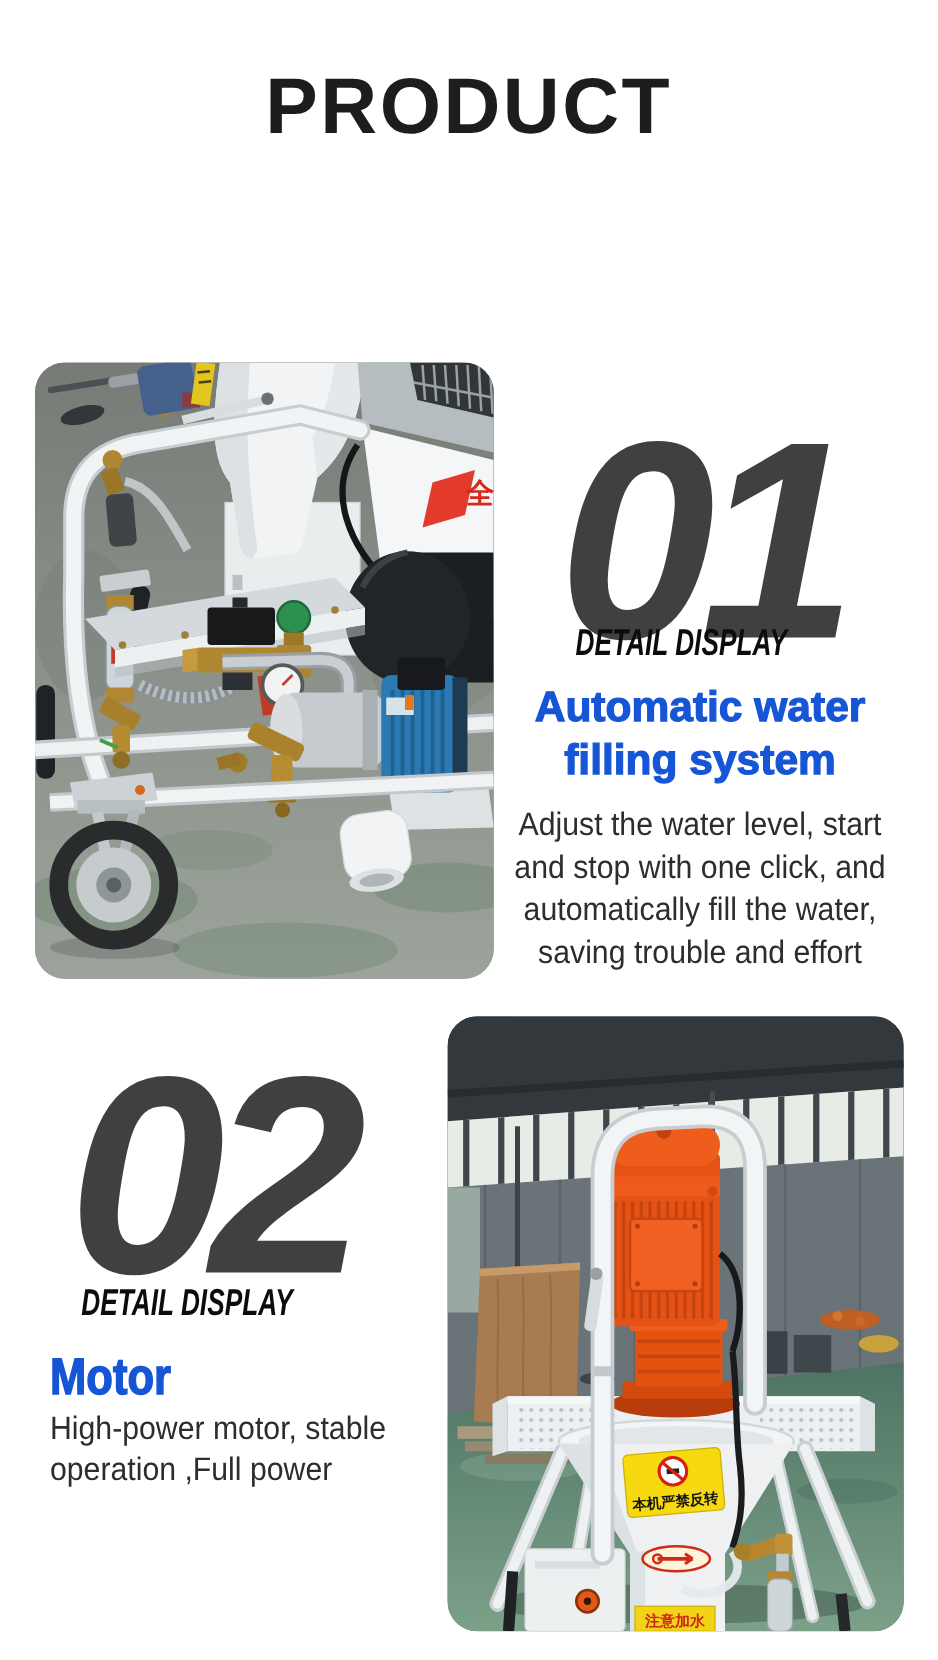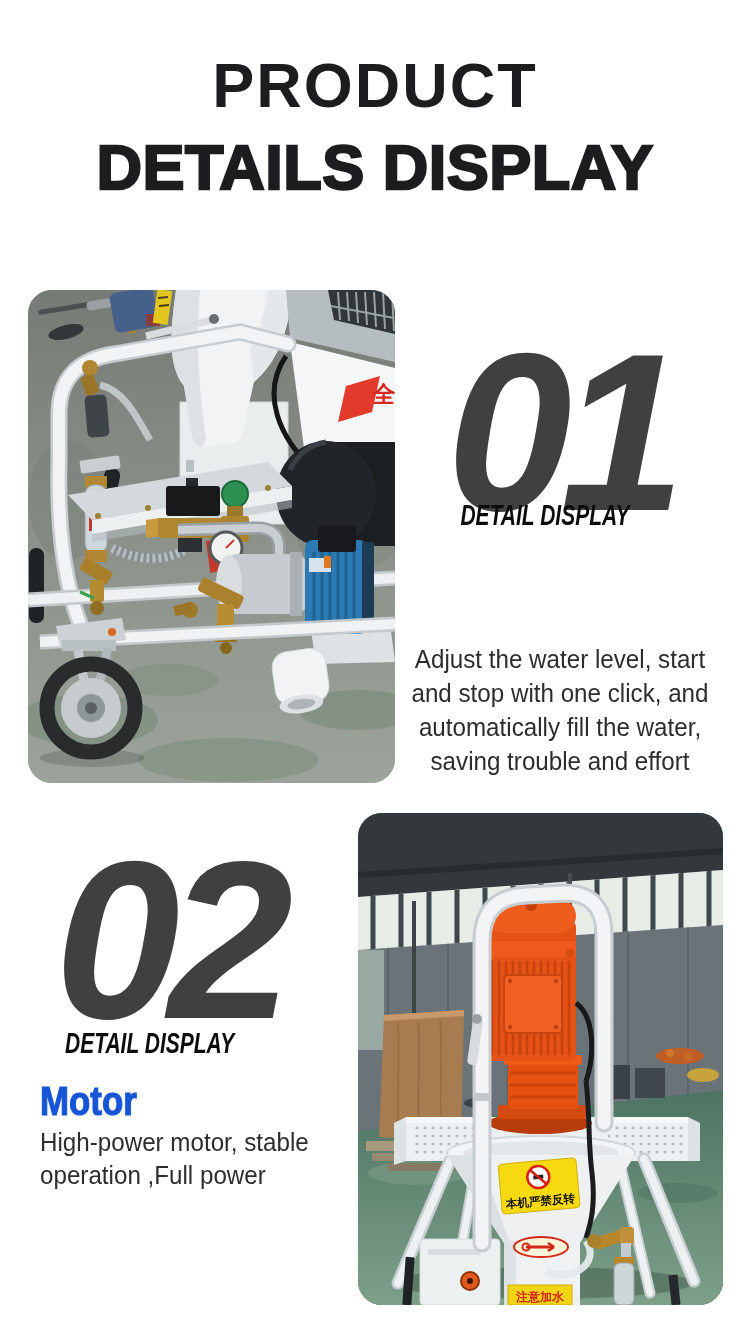--- a/index.html
+++ b/index.html
@@ -32,21 +32,20 @@
   .photo1{left:28px;top:290px;width:367px;height:493px;}
   .photo2{left:358px;top:813px;width:365px;height:492px;}
   .photo svg{display:block;}
 </style>
 </head>
 <body>
 
 <div class="page">
 
   <div class="title1">PRODUCT</div>
-  <div class="title2">DETAILS DISPLAY</div>
 
   <div class="watermark wm1">01</div>
 
   <div class="photo photo1">
     <svg viewBox="0 0 367 493" width="367" height="493">
       <defs>
         <linearGradient id="floor1" x1="0" y1="0" x2="0" y2="1">
           <stop offset="0" stop-color="#767c75"></stop>
             <stop offset="0.45" stop-color="#8a9089"></stop>
             <stop offset="1" stop-color="#9ba39a"></stop>
@@ -216,20 +215,24 @@
         <ellipse cx="64" cy="468" rx="52" ry="9" fill="#1c1e1f" opacity="0.18"></ellipse>
         <circle cx="63" cy="418" r="44" fill="none" stroke="#292b2d" stroke-width="15"></circle>
         <circle cx="63" cy="418" r="30" fill="#c6cbce"></circle>
         <circle cx="63" cy="418" r="14" fill="#8f969a"></circle>
         <circle cx="63" cy="418" r="6" fill="#5a6064"></circle>
       </g>
     </svg>
   </div>
 
   <div class="eyebrow eb1">DETAIL DISPLAY</div>
+  <div class="heading1">
+    <div>Automatic water</div>
+    <div>filling system</div>
+  </div>
   <div class="body1">
     <div>Adjust the water level, start</div>
     <div>and stop with one click, and</div>
     <div>automatically fill the water,</div>
     <div>saving trouble and effort</div>
   </div>
 
   <div class="watermark wm2">02</div>
 
   <div class="photo photo2">

